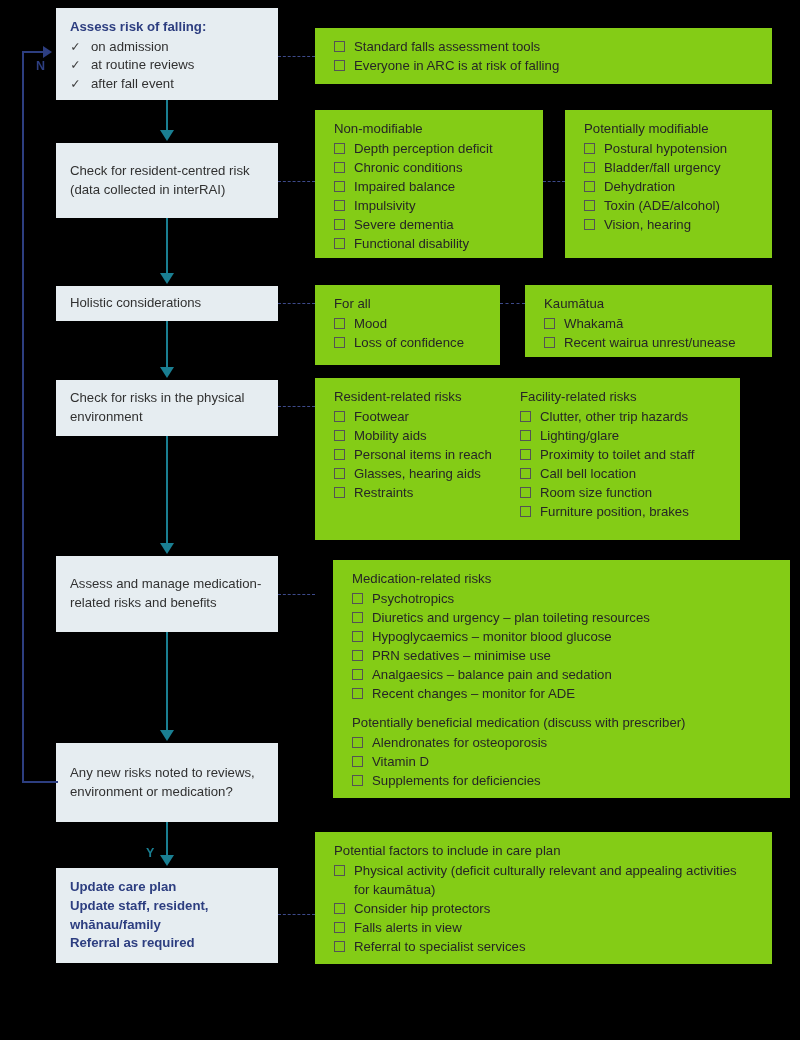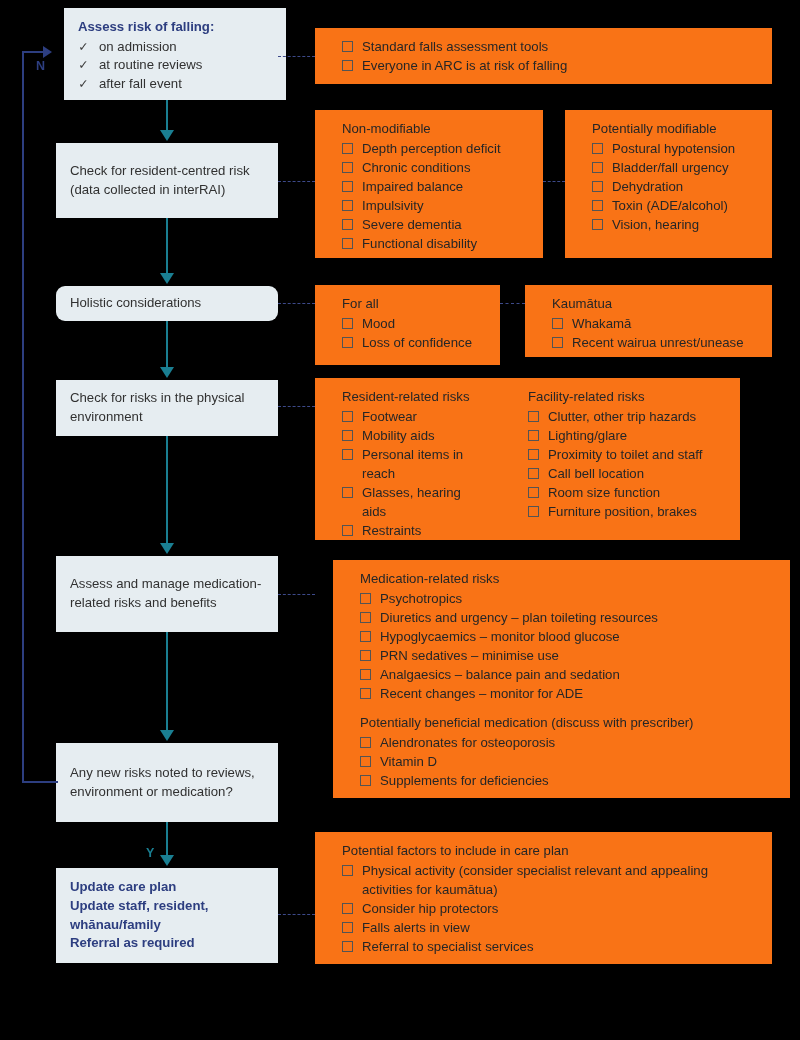--- a/index.html
+++ b/index.html
@@ -50,23 +50,23 @@
     color: #3a3a3a;
     font-size: 12.5px;
     width: 11px;
     flex: 0 0 11px;
     text-align: center;
   }
 
   
   .panel {
     position: absolute;
-    background: #f97316;
+    background: #84cc16;
     box-sizing: border-box;
-    padding: 9px 27px;
+    padding: 9px 19px;
     font-size: 13.2px;
     line-height: 1.44;
     color: #262626;
   }
   .panel .grouptitle {
     margin: 0 0 1px 0;
     color: #262626;
   }
   .panel .grouptitle.spaced { margin-top: 10px; }
   .cbrow {
@@ -120,41 +120,41 @@
     font-weight: bold;
   }
   .branch-label.n { color: #2d3e80; }
   .branch-label.y { color: #1a7f92; }
 </style>
 </head>
 <body>
 
 <div class="canvas">
 
-  <div class="flowbox" style="left:56px; top:8px; width:222px; height:92px;margin-left:8px;">
+  <div class="flowbox" style="left:56px; top:8px; width:222px; height:92px;">
     <div class="hdr">Assess risk of falling:</div>
     <div class="checklist-tick">
       <span class="tickmark">✓</span>
       <span>on admission</span>
     </div>
     <div class="checklist-tick">
       <span class="tickmark">✓</span>
       <span>at routine reviews</span>
     </div>
     <div class="checklist-tick">
       <span class="tickmark">✓</span>
       <span>after fall event</span>
     </div>
   </div>
 
   <div class="flowbox" style="left:56px; top:143px; width:222px; height:75px; display:flex; align-items:center;">
     <div>Check for resident-centred risk (data collected in interRAI)</div>
   </div>
 
-  <div class="flowbox" style="left:56px; top:286px; width:222px; height:35px; display:flex; align-items:center;border-radius:9px;">
+  <div class="flowbox" style="left:56px; top:286px; width:222px; height:35px; display:flex; align-items:center;">
     <div>Holistic considerations</div>
   </div>
 
   <div class="flowbox" style="left:56px; top:380px; width:222px; height:56px; display:flex; align-items:center;">
     <div>Check for risks in the physical environment</div>
   </div>
 
   <div class="flowbox" style="left:56px; top:556px; width:222px; height:76px; display:flex; align-items:center;">
     <div>Assess and manage medication-related risks and benefits</div>
   </div>
@@ -385,21 +385,21 @@
     <div class="cbrow">
         <span class="cbox"></span>
         <span class="txt">Supplements for deficiencies</span>
       </div>
   </div>
 
   <div class="panel" style="left:315px; top:832px; width:457px; height:132px;">
     <div class="grouptitle">Potential factors to include in care plan</div>
     <div class="cbrow">
         <span class="cbox"></span>
-        <span class="txt">Physical activity (consider specialist relevant and appealing activities for kaumātua)</span>
+        <span class="txt">Physical activity (deficit culturally relevant and appealing activities for kaumātua)</span>
       </div>
     <div class="cbrow">
         <span class="cbox"></span>
         <span class="txt">Consider hip protectors</span>
       </div>
     <div class="cbrow">
         <span class="cbox"></span>
         <span class="txt">Falls alerts in view</span>
       </div>
     <div class="cbrow">

